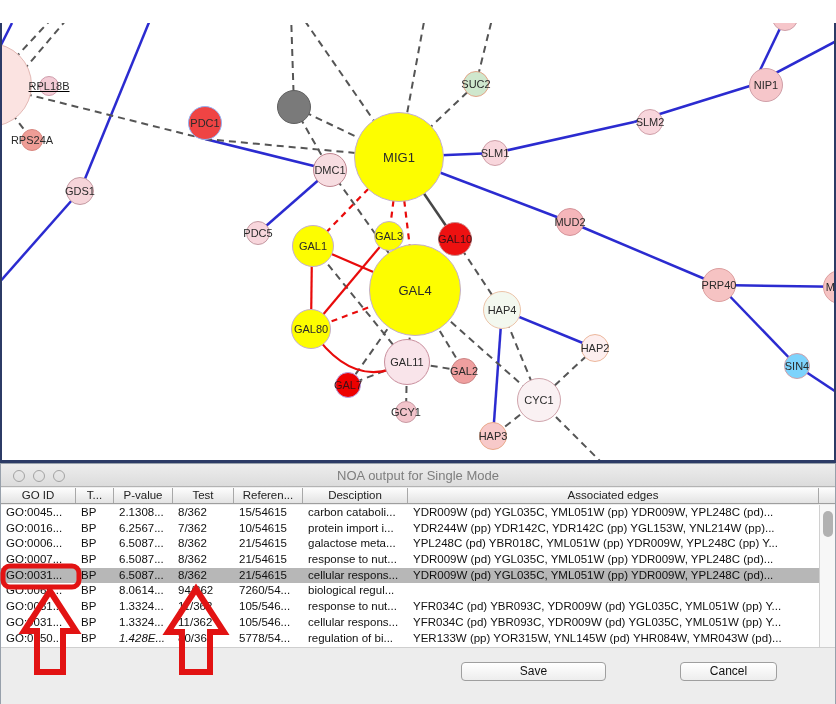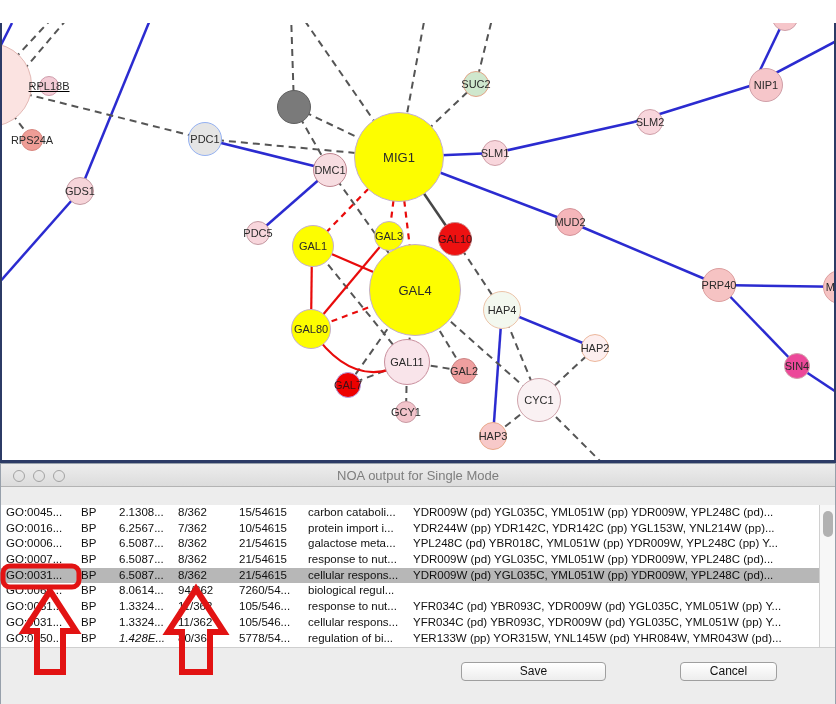--- a/index.html
+++ b/index.html
@@ -118,21 +118,21 @@
           <div class="node big" style="left: -54px; top: 20px; width: 84px; height: 84px; background: rgb(251, 227, 225); border: 1.5px solid rgb(227, 184, 180);"></div>
           <div class="node" style="left: 37px; top: 53px; width: 20px; height: 20px; background: rgb(243, 204, 214); border: 1.5px solid rgb(207, 157, 171); text-decoration: underline;">
             <span>RPL18B</span>
           </div>
           <div class="node" style="left: 19px; top: 106px; width: 22px; height: 22px; background: rgb(239, 157, 150); border: 1.5px solid rgb(217, 134, 127);">
             <span>RPS24A</span>
           </div>
           <div class="node" style="left: 64px; top: 154px; width: 28px; height: 28px; background: rgb(246, 212, 217); border: 1.5px solid rgb(196, 154, 162);">
             <span>GDS1</span>
           </div>
-          <div class="node" style="left: 186px; top: 99px; width: 34px; height: 34px; background: #e5e5e5; border: 1.5px solid rgb(148, 177, 242);">
+          <div class="node" style="left: 186px; top: 83px; width: 34px; height: 34px; background: #ef4444; border: 1.5px solid rgb(148, 177, 242);">
             <span>PDC1</span>
           </div>
           <div class="node" style="left: 275px; top: 67px; width: 34px; height: 34px; background: rgb(122, 122, 122); border: 1.5px solid rgb(96, 96, 96);"></div>
           <div class="node" style="left: 311px; top: 130px; width: 34px; height: 34px; background: rgb(247, 221, 225); border: 1.5px solid rgb(192, 134, 145);">
             <span>DMC1</span>
           </div>
           <div class="node big" style="left: 352px; top: 89px; width: 90px; height: 90px; background: rgb(253, 253, 0); border: 1.5px solid rgb(195, 174, 208);">
             <span>MIG1</span>
           </div>
           <div class="node" style="left: 461px; top: 48px; width: 26px; height: 26px; background: rgb(207, 231, 205); border: 1.5px solid rgb(226, 164, 135);">
@@ -192,34 +192,43 @@
           </div>
           <div class="node" style="left: 477px; top: 399px; width: 28px; height: 28px; background: rgb(247, 201, 201); border: 1.5px solid rgb(233, 169, 138);">
             <span>HAP3</span>
           </div>
           <div class="node" style="left: 700px; top: 245px; width: 34px; height: 34px; background: rgb(246, 195, 195); border: 1.5px solid rgb(220, 158, 158);">
             <span>PRP40</span>
           </div>
           <div class="node" style="left: 821px; top: 247px; width: 34px; height: 34px; background: rgb(246, 195, 195); border: 1.5px solid rgb(220, 158, 158);">
             <span>MSL1</span>
           </div>
-          <div class="node" style="left: 782px; top: 330px; width: 26px; height: 26px; background: #ec4899; border: 1.5px solid rgb(207, 159, 168);">
+          <div class="node" style="left: 782px; top: 330px; width: 26px; height: 26px; background: #7dd3fc; border: 1.5px solid rgb(207, 159, 168);">
             <span>SIN4</span>
           </div>
         </div>
     </div>
   </div>
 
   <div id="noa-window">
     <div id="noa-titlebar">
       <div class="tl-hollow" id="ntl1"></div>
       <div class="tl-hollow" id="ntl2"></div>
       <div class="tl-hollow" id="ntl3"></div>
       <div id="noa-title">NOA output for Single Mode</div>
     </div>
+    <div id="tbl-header">
+        <div class="hcell" style="width: 75px;">GO ID</div>
+        <div class="hcell" style="width: 38px;">T...</div>
+        <div class="hcell" style="width: 59px;">P-value</div>
+        <div class="hcell" style="width: 61px;">Test</div>
+        <div class="hcell" style="width: 69px;">Referen...</div>
+        <div class="hcell" style="width: 105px;">Desciption</div>
+        <div class="hcell" style="width: 411px;">Associated edges</div>
+      </div>
     <div id="tbl-body">
         <div class="trow">
           <div class="tcell" style="width: 75px;">GO:0045...</div>
           <div class="tcell" style="width: 38px;">BP</div>
           <div class="tcell" style="width: 59px;">2.1308...</div>
           <div class="tcell" style="width: 61px;">8/362</div>
           <div class="tcell" style="width: 69px;">15/54615</div>
           <div class="tcell" style="width: 105px;">carbon cataboli...</div>
           <div class="tcell" style="width: 411px;">YDR009W (pd) YGL035C, YML051W (pp) YDR009W, YPL248C (pd)...</div>
         </div>

